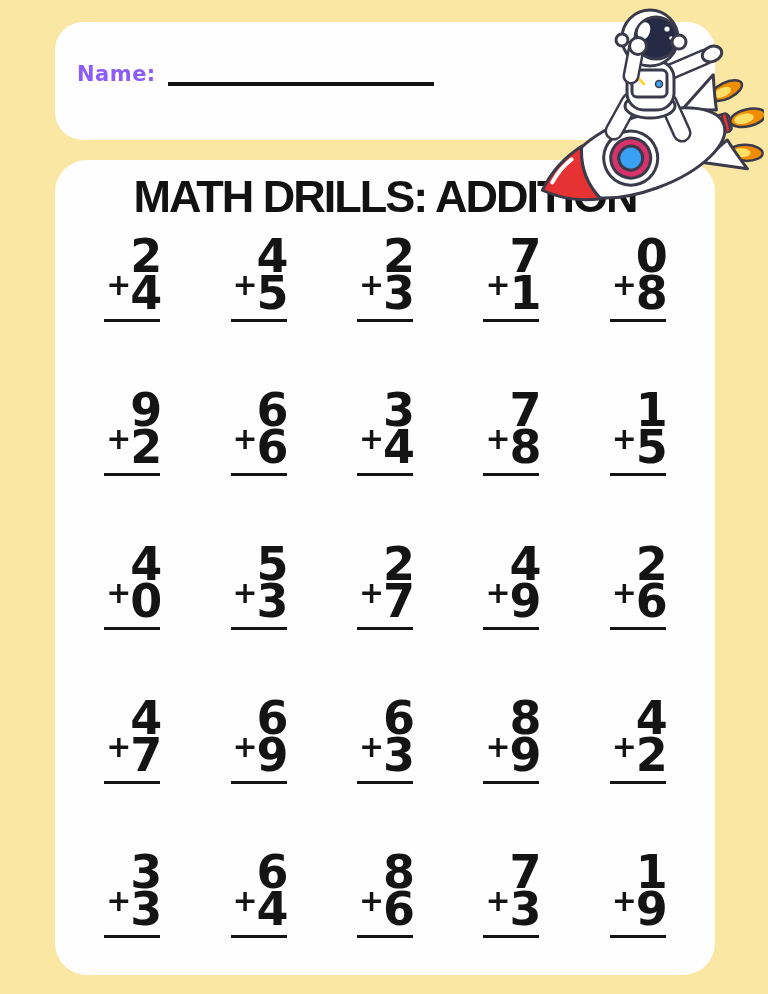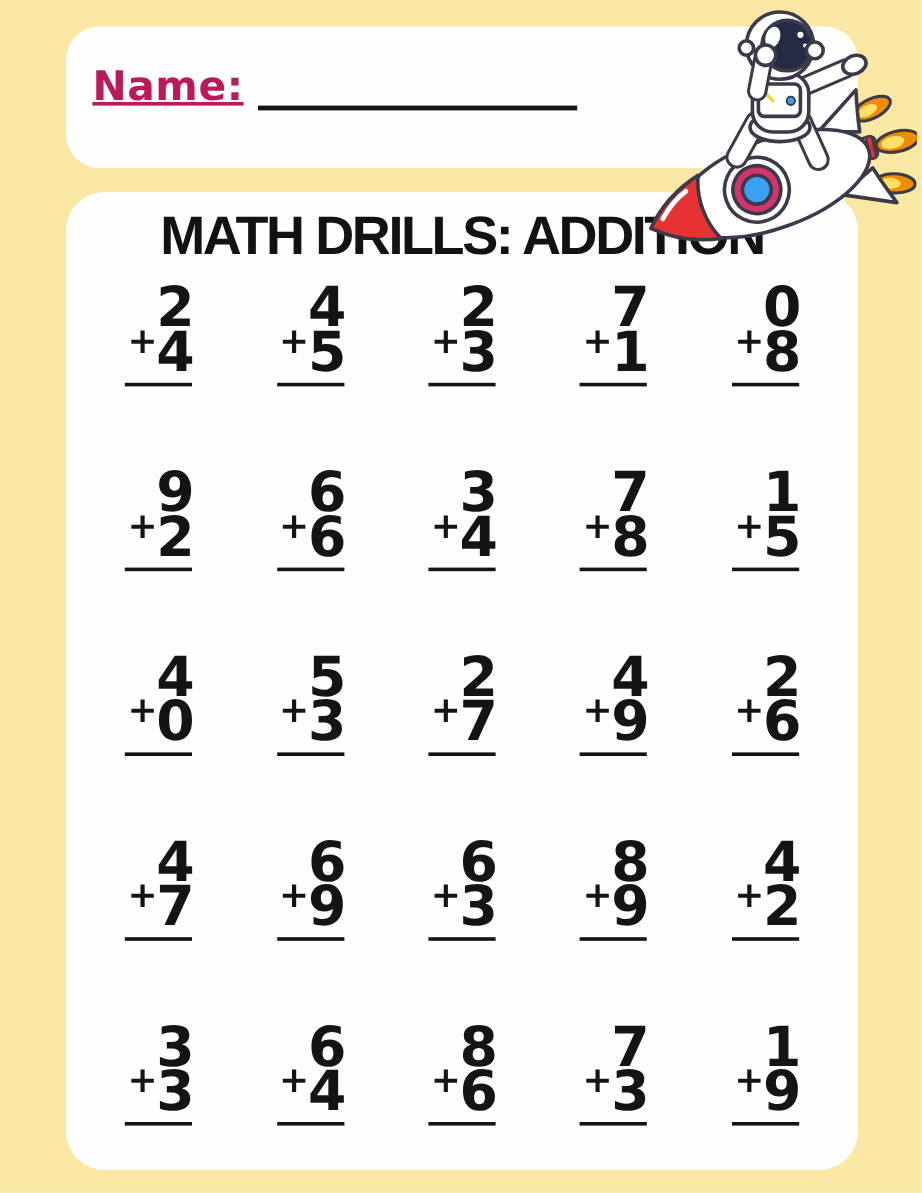--- a/index.html
+++ b/index.html
@@ -9,21 +9,21 @@
     font-family:"DejaVu Sans", sans-serif;
     position:relative;
     overflow:hidden;
   }
   .card { position:absolute; background:#FEFEFE; }
   .name-card { left:55px; top:22px; width:660px; height:118px; border-radius:28px; }
   .main-card { left:55px; top:160px; width:660px; height:815px; border-radius:32px; }
 
   .name-row { display:flex; align-items:flex-end; margin:30px 0 0 22px; }
   .name-label {
-    font-size:34px; font-weight:700; color:#be185d; letter-spacing:.5px;text-decoration:underline;
+    font-size:21px; font-weight:700; color:#8b5cf6; letter-spacing:.5px;
   }
   .name-line {
     width:266px; height:30px; margin-left:12px;
     border-bottom:4px solid #141414;
   }
 
   .title {
     margin:12px 0 0; text-align:center;
     font-family:"Liberation Sans", sans-serif;
     font-weight:900; font-size:45px; letter-spacing:-2px;

